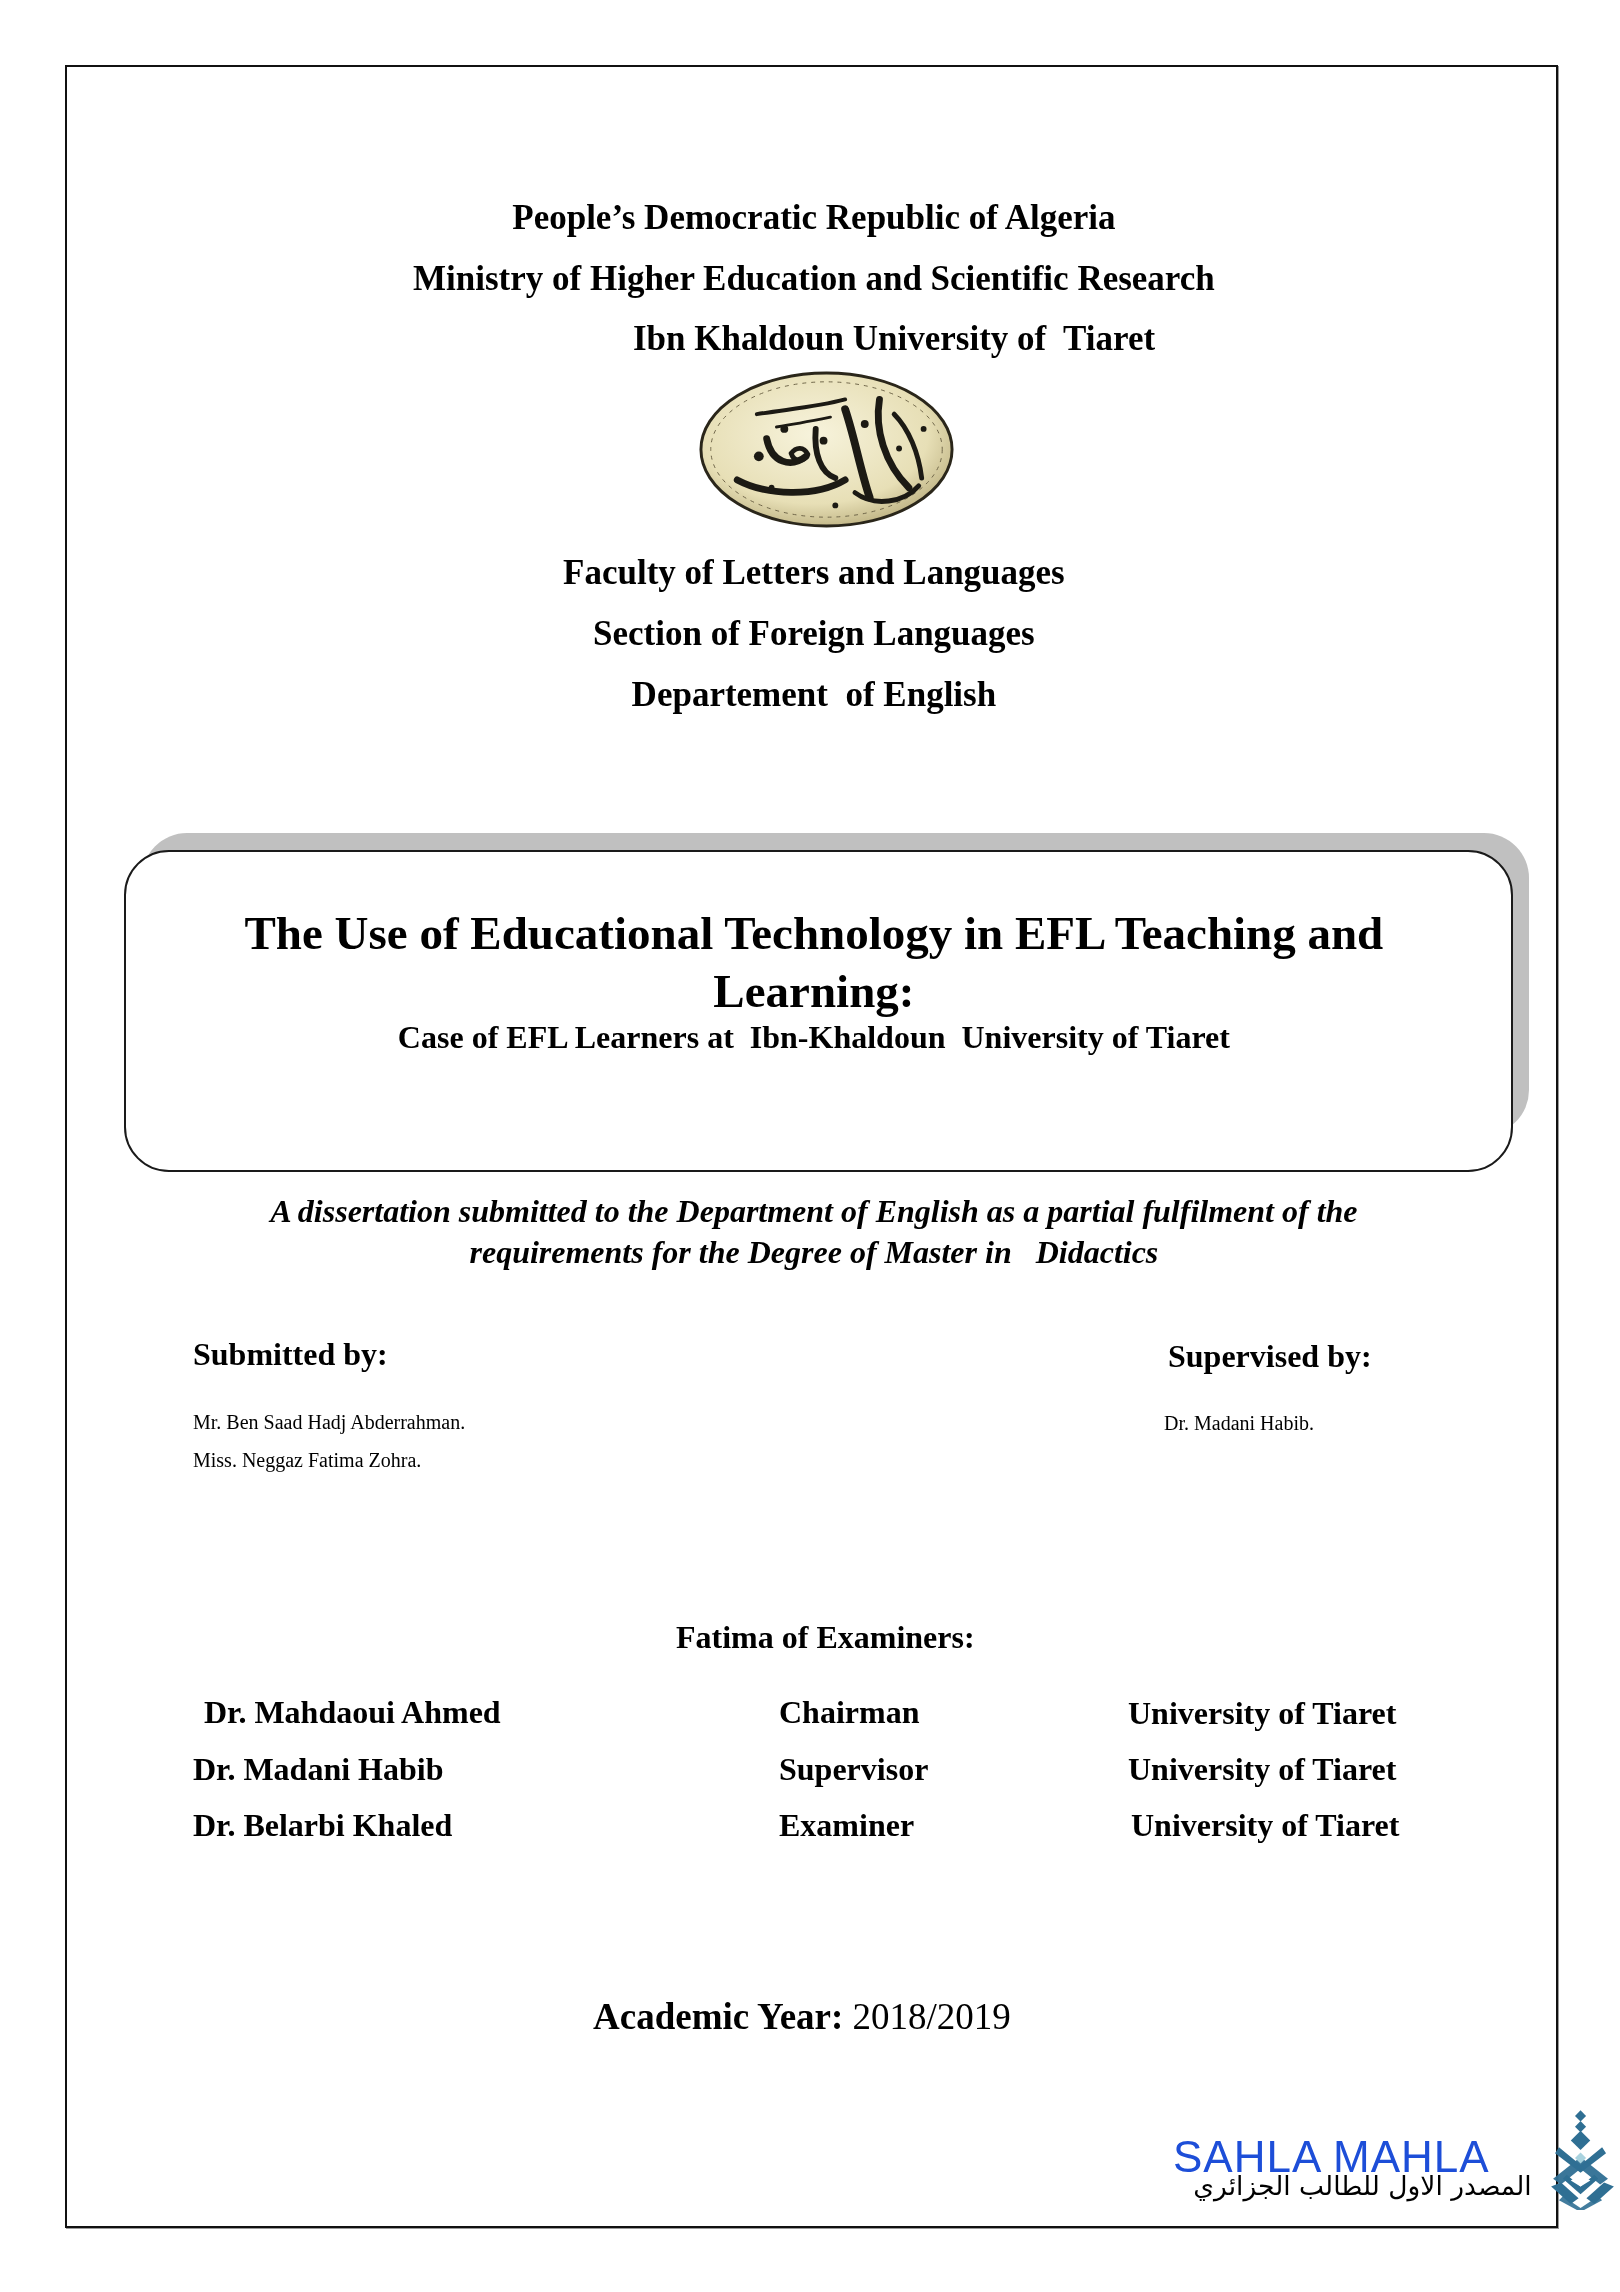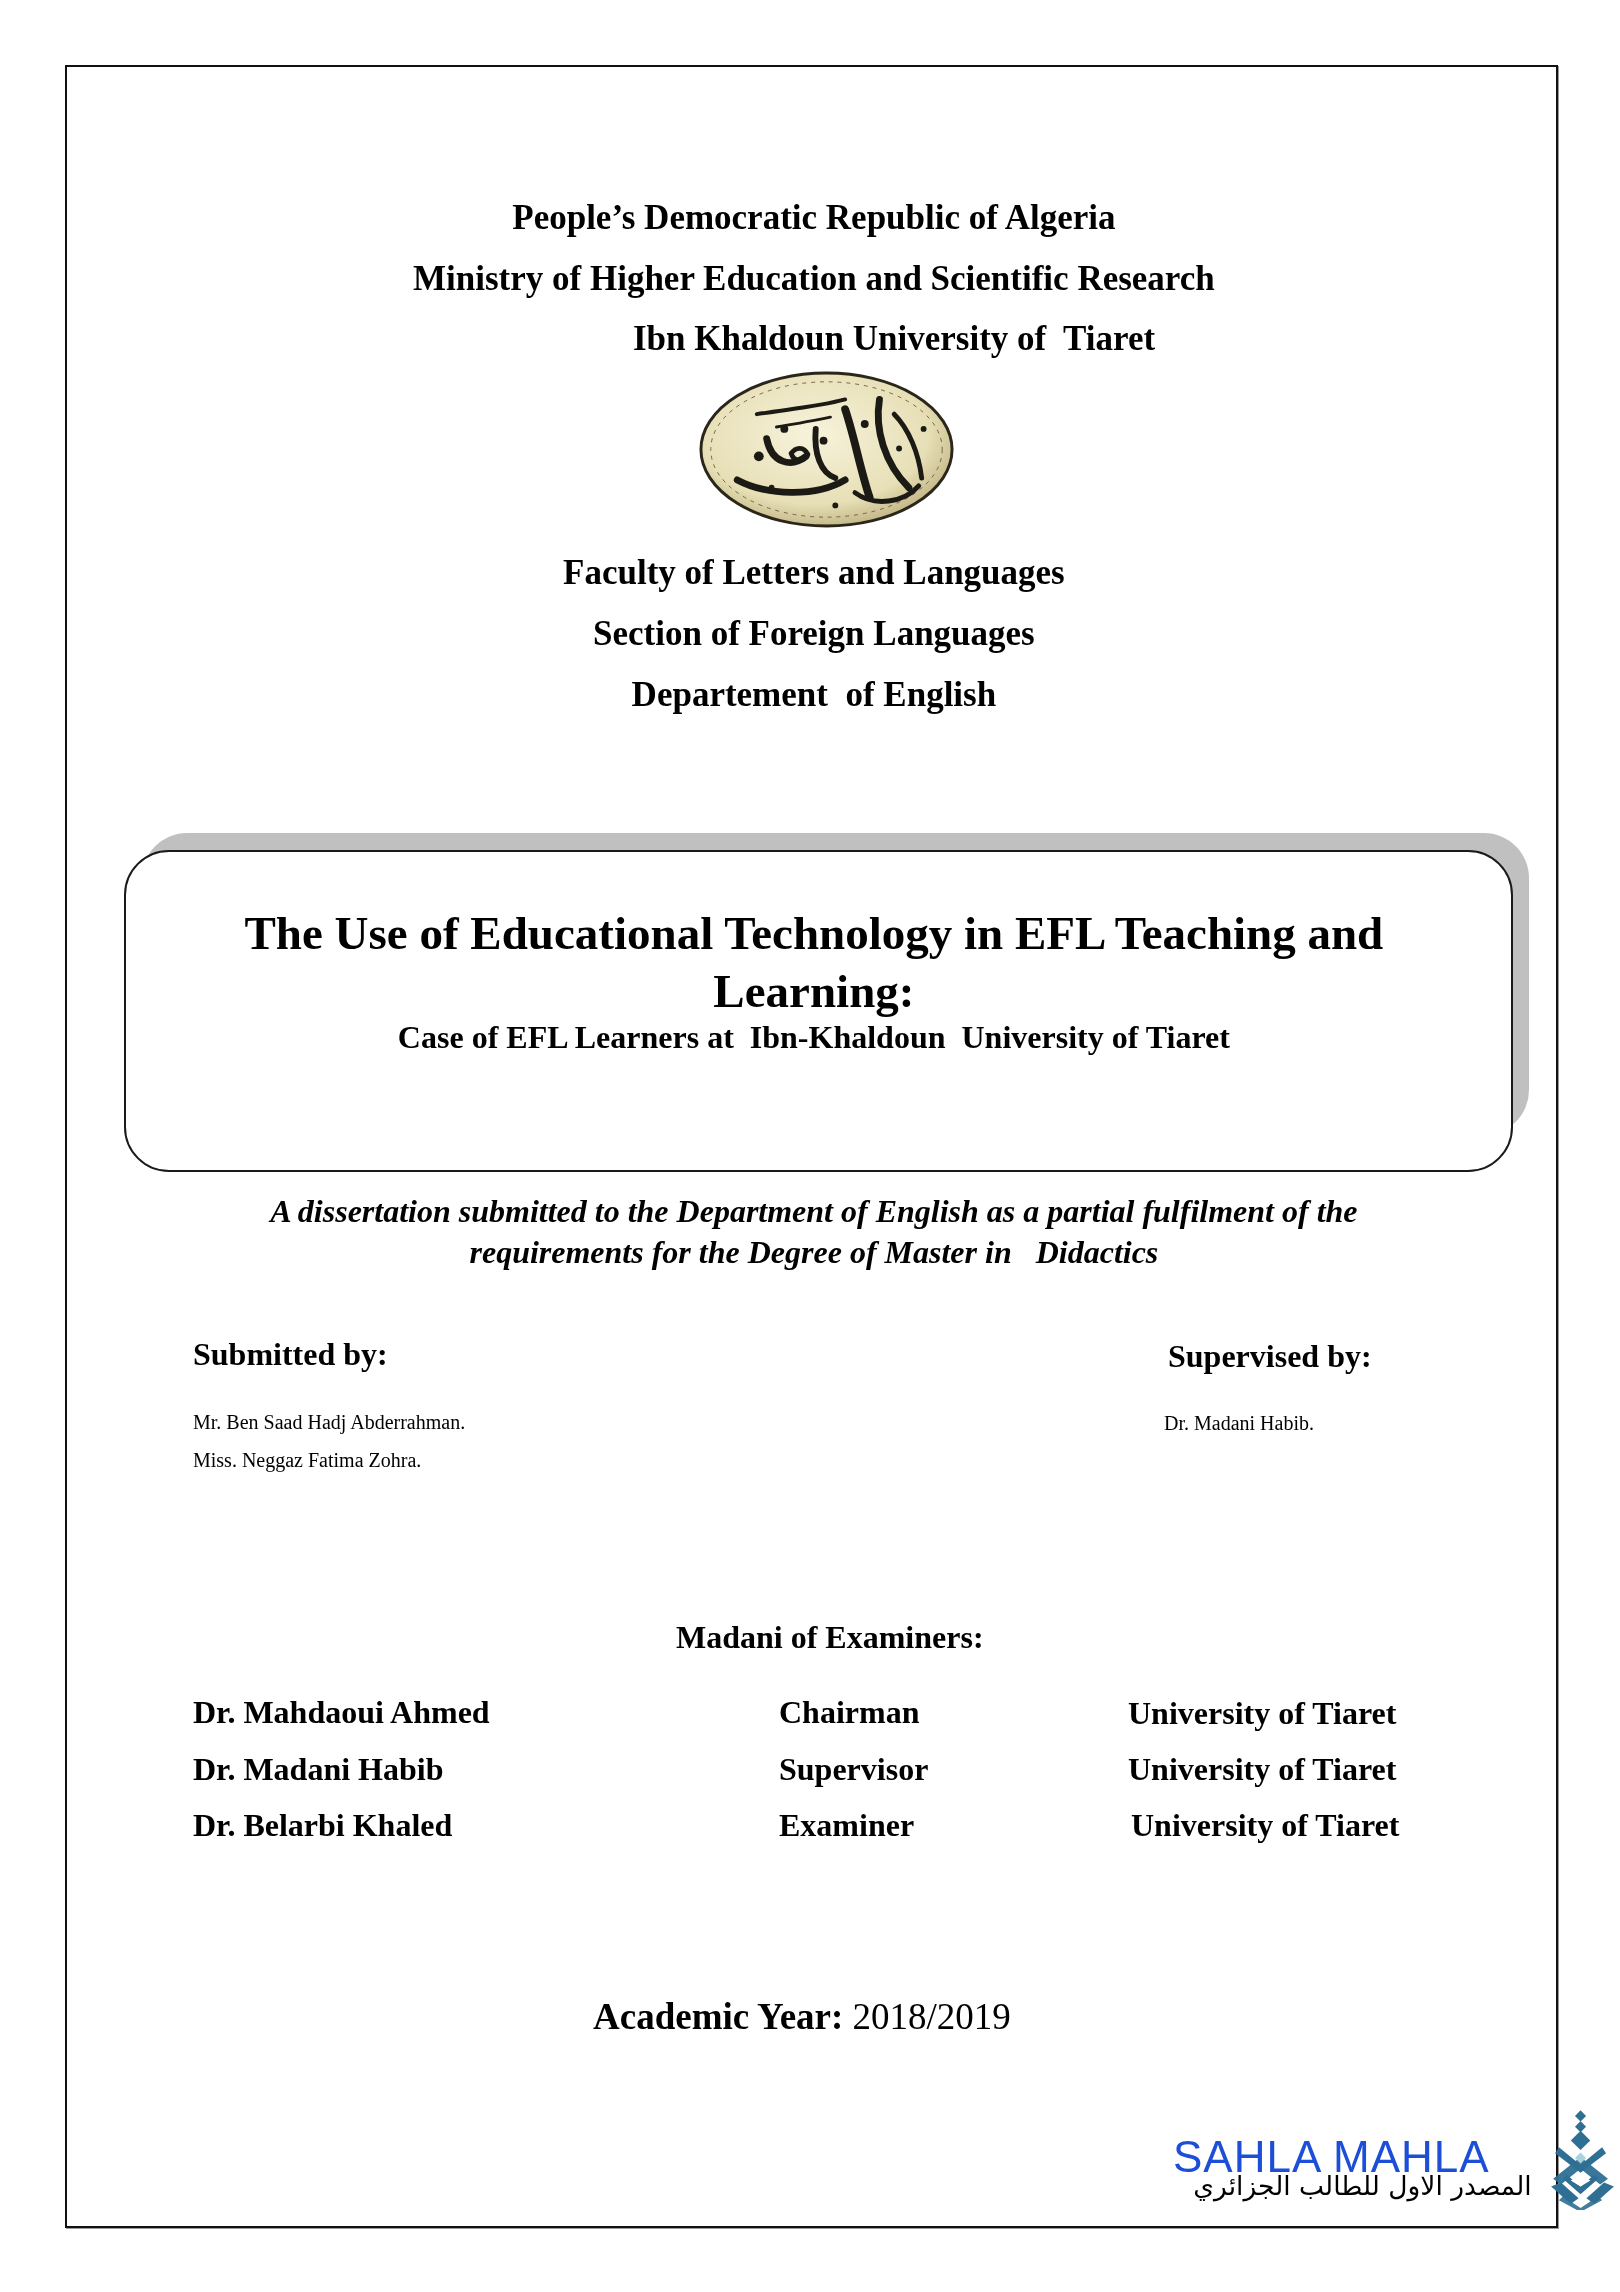--- a/index.html
+++ b/index.html
@@ -174,24 +174,24 @@
 <div class="center-line dissertation" style="top:1195px; left:3.9px;">A dissertation submitted to the Department of English as a partial fulfilment of the</div>
 <div class="center-line dissertation" style="top:1236px; left:3.9px;">requirements for the Degree of Master in   Didactics</div>
 
 <div class="abs label-bold" style="left:193px; top:1338px;">Submitted by:</div>
 <div class="abs name-regular" style="left:193px; top:1412px;">Mr. Ben Saad Hadj Abderrahman.</div>
 <div class="abs name-regular" style="left:193px; top:1450px;">Miss. Neggaz Fatima Zohra.</div>
 
 <div class="abs label-bold" style="left:1168px; top:1340px;">Supervised by:</div>
 <div class="abs name-regular" style="left:1164px; top:1413px;">Dr. Madani Habib.</div>
 
-<div class="abs board-cell" style="left:676px; top:1621px;">Madani of Examiners:</div>
+<div class="abs board-cell" style="left:676px; top:1621px;">Fatima of Examiners:</div>
 
 <div>
-  <div class="abs board-cell" style="left:193px; top:1696px;text-align:right;">Dr. Mahdaoui Ahmed</div>
+  <div class="abs board-cell" style="left:204px; top:1696px;text-align:right;">Dr. Mahdaoui Ahmed</div>
   <div class="abs board-cell" style="left:779px; top:1696px;">Chairman</div>
   <div class="abs board-cell" style="left:1128px; top:1697px;">University of Tiaret</div>
 </div>
 <div>
   <div class="abs board-cell" style="left:193px; top:1753px;">Dr. Madani Habib</div>
   <div class="abs board-cell" style="left:779px; top:1753px;">Supervisor</div>
   <div class="abs board-cell" style="left:1128px; top:1753px;">University of Tiaret</div>
 </div>
 <div>
   <div class="abs board-cell" style="left:193px; top:1809px;">Dr. Belarbi Khaled</div>

